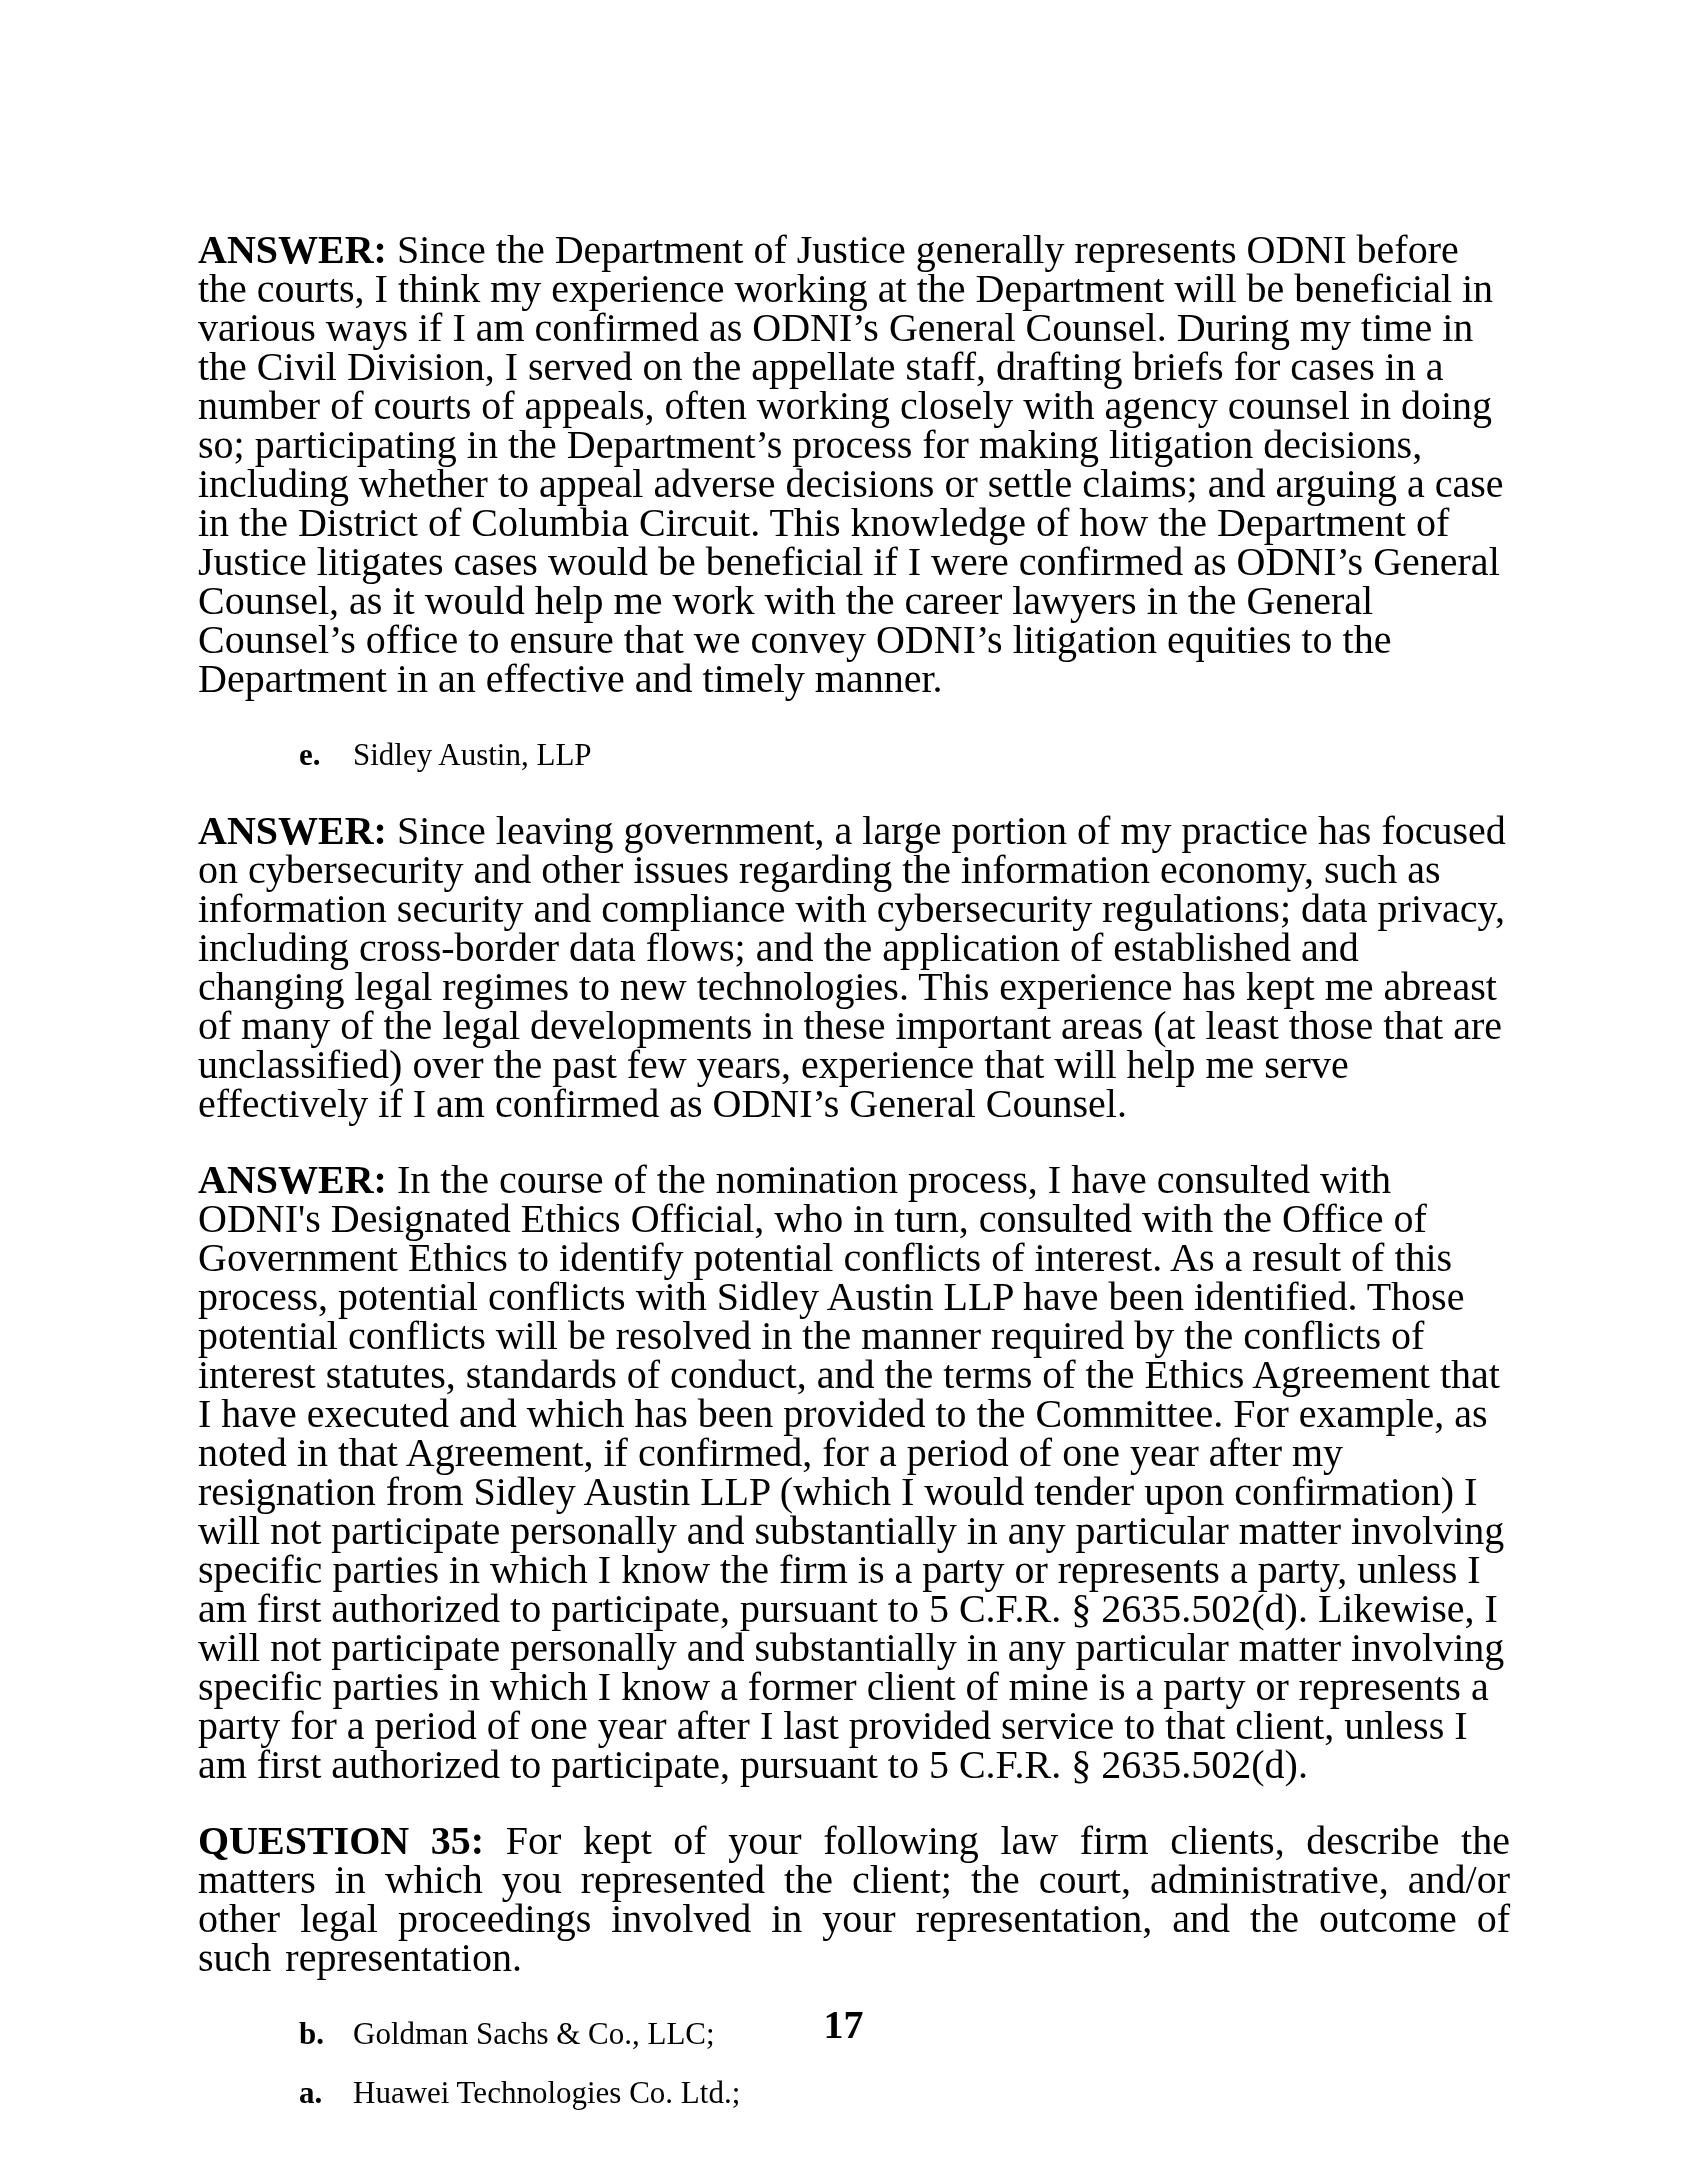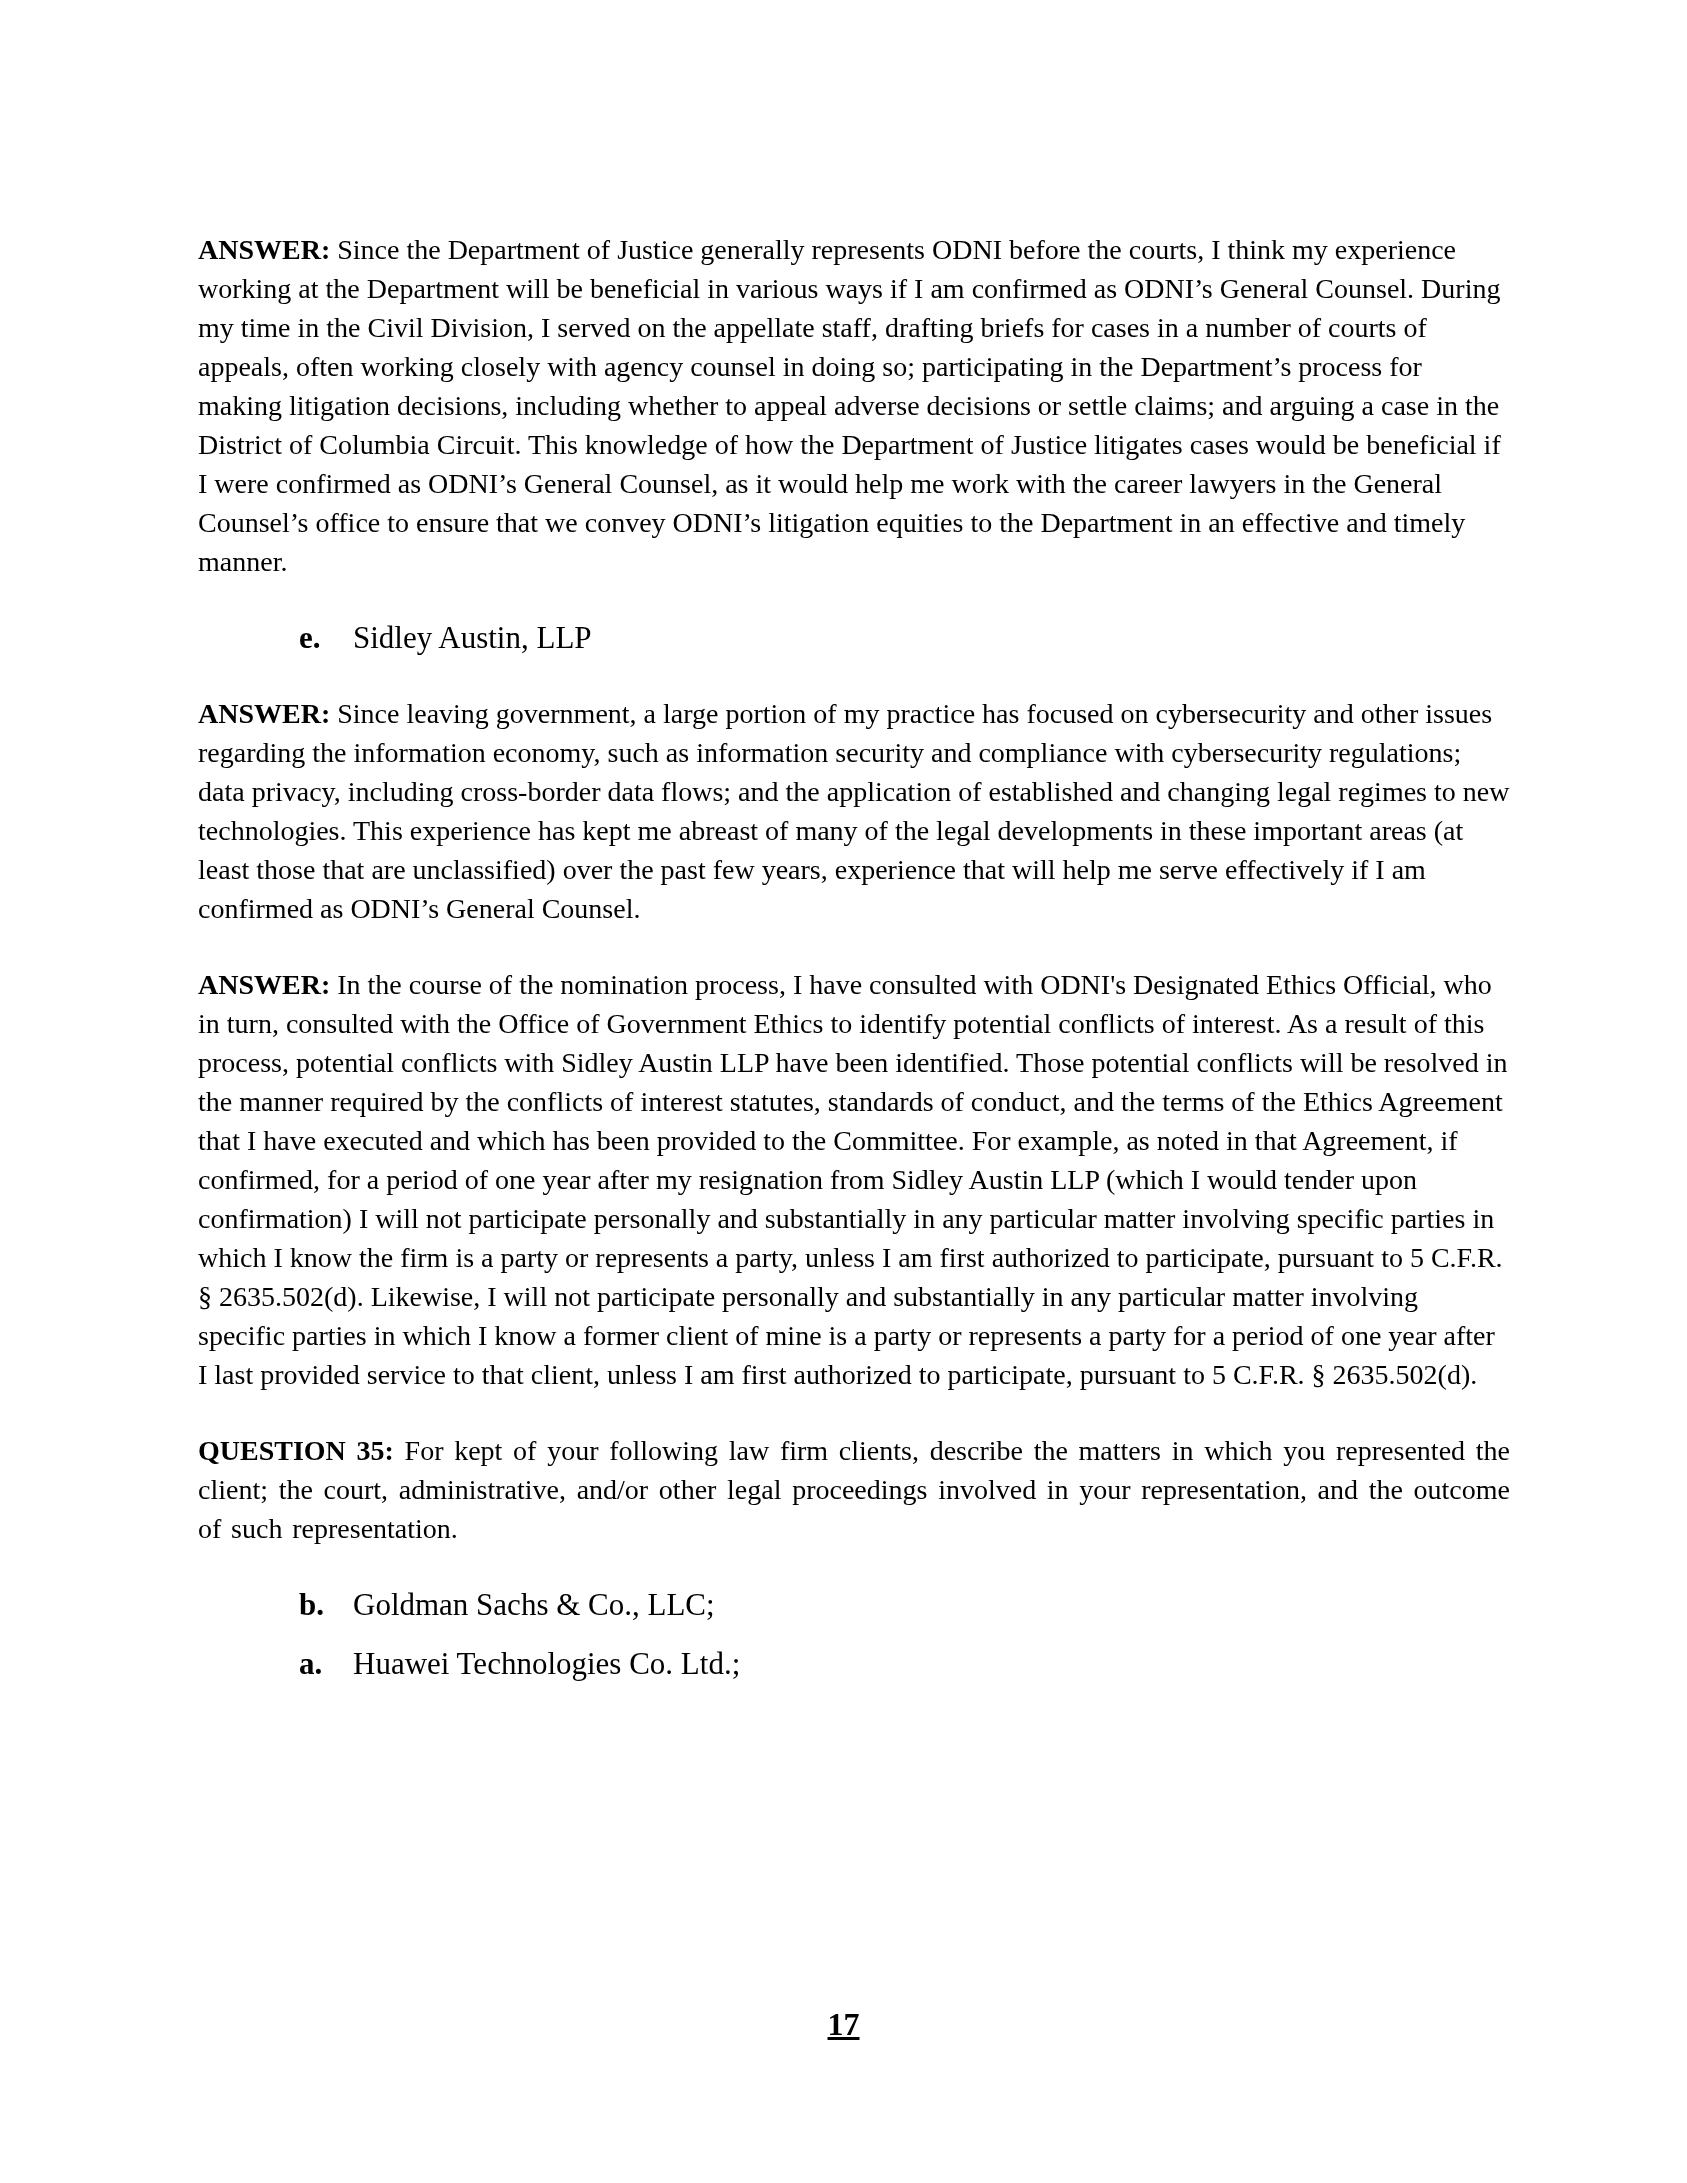--- a/index.html
+++ b/index.html
@@ -12,21 +12,21 @@
     position: relative;
     -webkit-font-smoothing: antialiased;
   }
   .page {
     position: absolute;
     inset: 0;
     box-sizing: border-box;
     padding: 230px 177px 0 198px;
   }
   .para {
-    font-size: 28px;
+    font-size: 40px;
     line-height: 39px;
     margin: 0 0 37px 0;
     text-align: left;
   }
   .question {
     text-align: justify;
     word-spacing: 0.10em;
   }
   .b { font-weight: bold; }
   .list-block { margin: 9.3px 0 37px 0; }
@@ -40,24 +40,23 @@
     display: inline-block;
     width: 54px;
     font-weight: bold;
   }
   .footer {
     position: absolute;
     left: 0;
     top: 2005px;
     width: 1687px;
     text-align: center;
-    font-size: 32px;
+    font-size: 40px;
     line-height: 39px;
     font-weight: bold;
-    text-decoration: underline;
   }
 </style>
 </head>
 <body>
 
 <div class="page">
 
   <p class="para">
     <span class="b">ANSWER:</span>
     <span>Since the Department of Justice generally represents ODNI before the courts, I think my experience working at the Department will be beneficial in various ways if I am confirmed as ODNI’s General Counsel. During my time in the Civil Division, I served on the appellate staff, drafting briefs for cases in a number of courts of appeals, often working closely with agency counsel in doing so; participating in the Department’s process for making litigation decisions, including whether to appeal adverse decisions or settle claims; and arguing a case in the District of Columbia Circuit. This knowledge of how the Department of Justice litigates cases would be beneficial if I were confirmed as ODNI’s General Counsel, as it would help me work with the career lawyers in the General Counsel’s office to ensure that we convey ODNI’s litigation equities to the Department in an effective and timely manner.</span>

